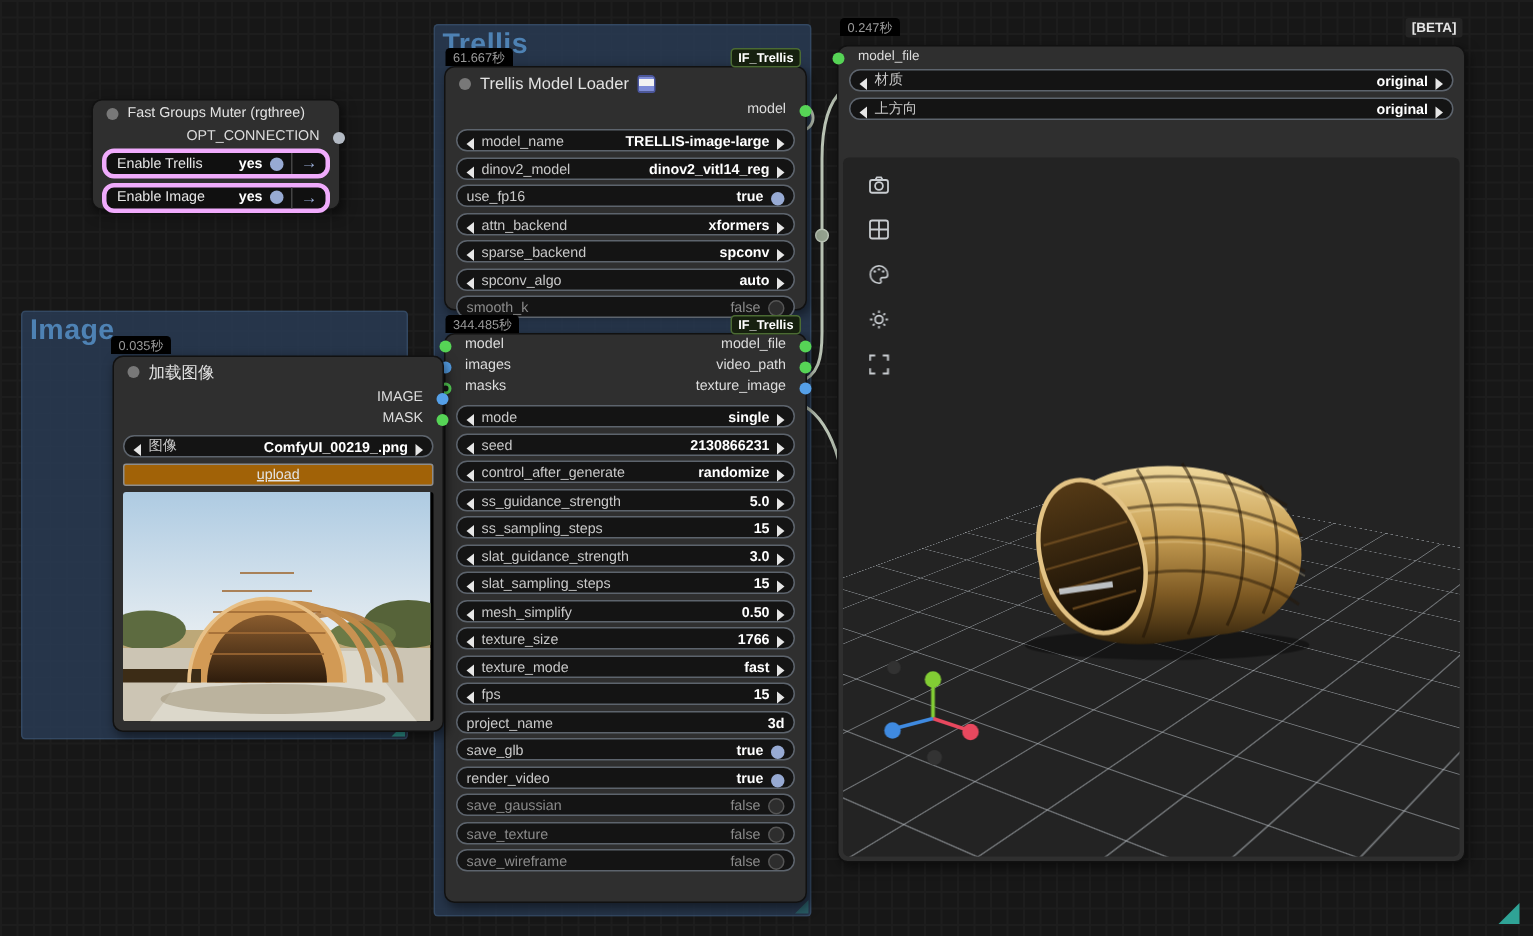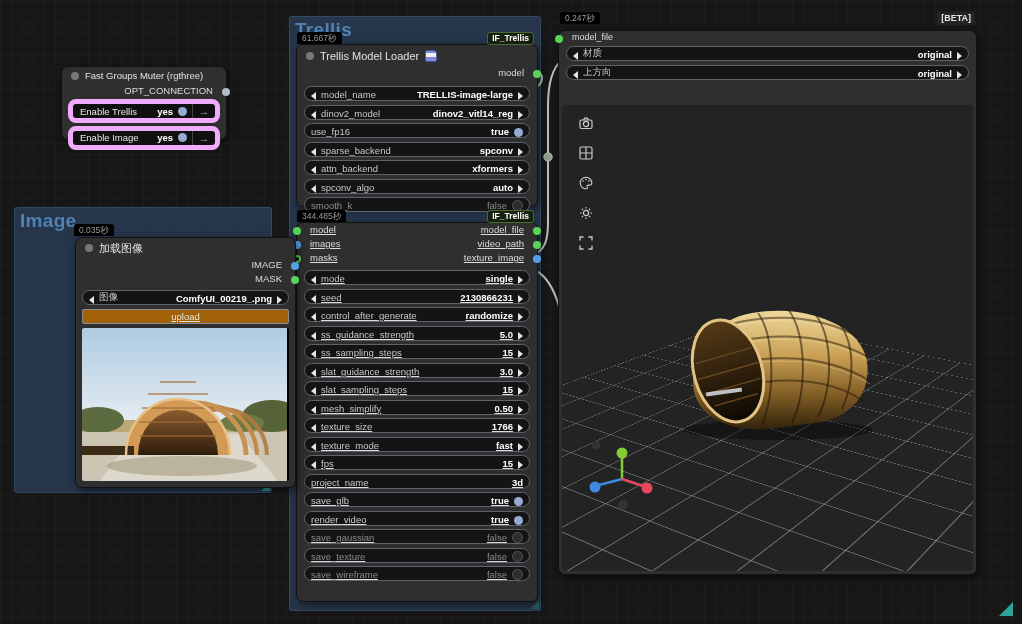--- a/index.html
+++ b/index.html
@@ -33,21 +33,21 @@
   .widget{height:13px;margin:0 7px 3.5px;background:#141414;border:1px solid #5d646d;border-radius:8px;display:flex;align-items:flex-end;padding:0 6px;font-size:9.5px;color:#c9c9c9;white-space:nowrap;}
   .widget .lab{flex:1;overflow:hidden}
   .widget .val{font-weight:bold;color:#fff;}
   .widget.off{color:#8b8b8b}
   .widget.off .val{color:#8b8b8b;font-weight:normal}
   .ca{width:0;height:0;border:4px solid transparent;flex:none;}
   .ca.l{border-left:none;border-right:5px solid #e6e6e6;margin-right:5px}
   .ca.r{border-right:none;border-left:5px solid #e6e6e6;margin-left:5px}
   .tdot{width:9px;height:9px;border-radius:50%;background:#97aad3;margin-left:5px;flex:none;}
   .off .tdot{background:#2d2d2d;border:1px solid #555;}
-  .mrow{height:14px;margin:0 6px 2.5px;background:#101010;border:5px solid #f0abfc;border-radius:8px;display:flex;align-items:center;padding:0 0 0 7px;font-size:9.5px;color:#e6e6e6;justify-content:center;}
+  .mrow{height:14px;margin:0 6px 2.5px;background:#101010;border:3px solid #f0abfc;border-radius:8px;display:flex;align-items:center;padding:0 0 0 7px;font-size:9.5px;color:#e6e6e6;justify-content:center;}
   .mrow .lab{flex:1}.mrow .val{font-weight:bold;color:#fff}
   .mrow .arrbox{width:22px;align-self:stretch;border-left:1px solid #444;margin-left:5px;display:flex;align-items:center;justify-content:center;color:#97aad3;font-weight:bold;font-size:11px;}
   .upbtn{height:13px;margin:0 6px 4px;border:1px solid #8d8d8d;background:#a16207;color:#e3e3e3;text-align:center;line-height:13px;font-size:9.5px;border-radius:2px;text-decoration:underline;}
   .imgprev{margin:0 6px;border-radius:2px;overflow:hidden;background:#000;line-height:0;}
   .ic{display:inline-block;width:10px;height:10px;flex:none;border-radius:2px;}
   .ic-floppy{background:linear-gradient(180deg,#7e8cd8 18%,#f2f2f2 18% 62%,#7e8cd8 62%);border:1px solid #4a56a0;border-radius:2px 3px 2px 2px;}
   .ic-pic{background:linear-gradient(180deg,#9cc4e8 55%,#7fae62 45%);border:1px solid #c9985a;}
   .ic-arrow{background:#2f74d0;position:relative;}
   .ic-arrow:after{content:"\2192";position:absolute;left:1.5px;top:-1px;color:#fff;font-size:8.5px;font-weight:bold;}
   .ic-dice{background:#ecedf2;border-radius:3px;border:1px solid #aaa;
@@ -136,45 +136,45 @@
       <span class="val">dinov2_vitl14_reg</span>
       <span class="ca r"></span>
     </div>
     <div class="widget">
       <span class="lab">use_fp16</span>
       <span class="val">true</span>
       <span class="tdot"></span>
     </div>
     <div class="widget">
       <span class="ca l"></span>
+      <span class="lab">attn_backend</span>
+      <span class="val">xformers</span>
+      <span class="ca r"></span>
+    </div>
+    <div class="widget">
+      <span class="ca l"></span>
       <span class="lab">sparse_backend</span>
       <span class="val">spconv</span>
-      <span class="ca r"></span>
-    </div>
-    <div class="widget">
-      <span class="ca l"></span>
-      <span class="lab">attn_backend</span>
-      <span class="val">xformers</span>
       <span class="ca r"></span>
     </div>
     <div class="widget">
       <span class="ca l"></span>
       <span class="lab">spconv_algo</span>
       <span class="val">auto</span>
       <span class="ca r"></span>
     </div>
     <div class="widget toggle off">
       <span class="lab">smooth_k</span>
       <span class="val">false</span>
       <span class="tdot"></span>
     </div>
   </div>
 </div>
 
-<div class="node" style="left:296px;top:222px;width:240px;height:378px;text-decoration:underline;">
+<div class="node" style="left:296px;top:222px;width:240px;height:378px;">
   <div class="badge-time" style="top:-13px;left:0;">344.485秒</div>
   <div class="badge-src" style="top:-13px;right:3px;">IF_Trellis</div>
   <div class="nbody">
     <div class="prow">
       <span class="pdot in green"></span>
       <span class="plab in">model</span>
       <span class="plab out">model_file</span>
       <span class="pdot out green"></span>
     </div>
     <div class="prow">

